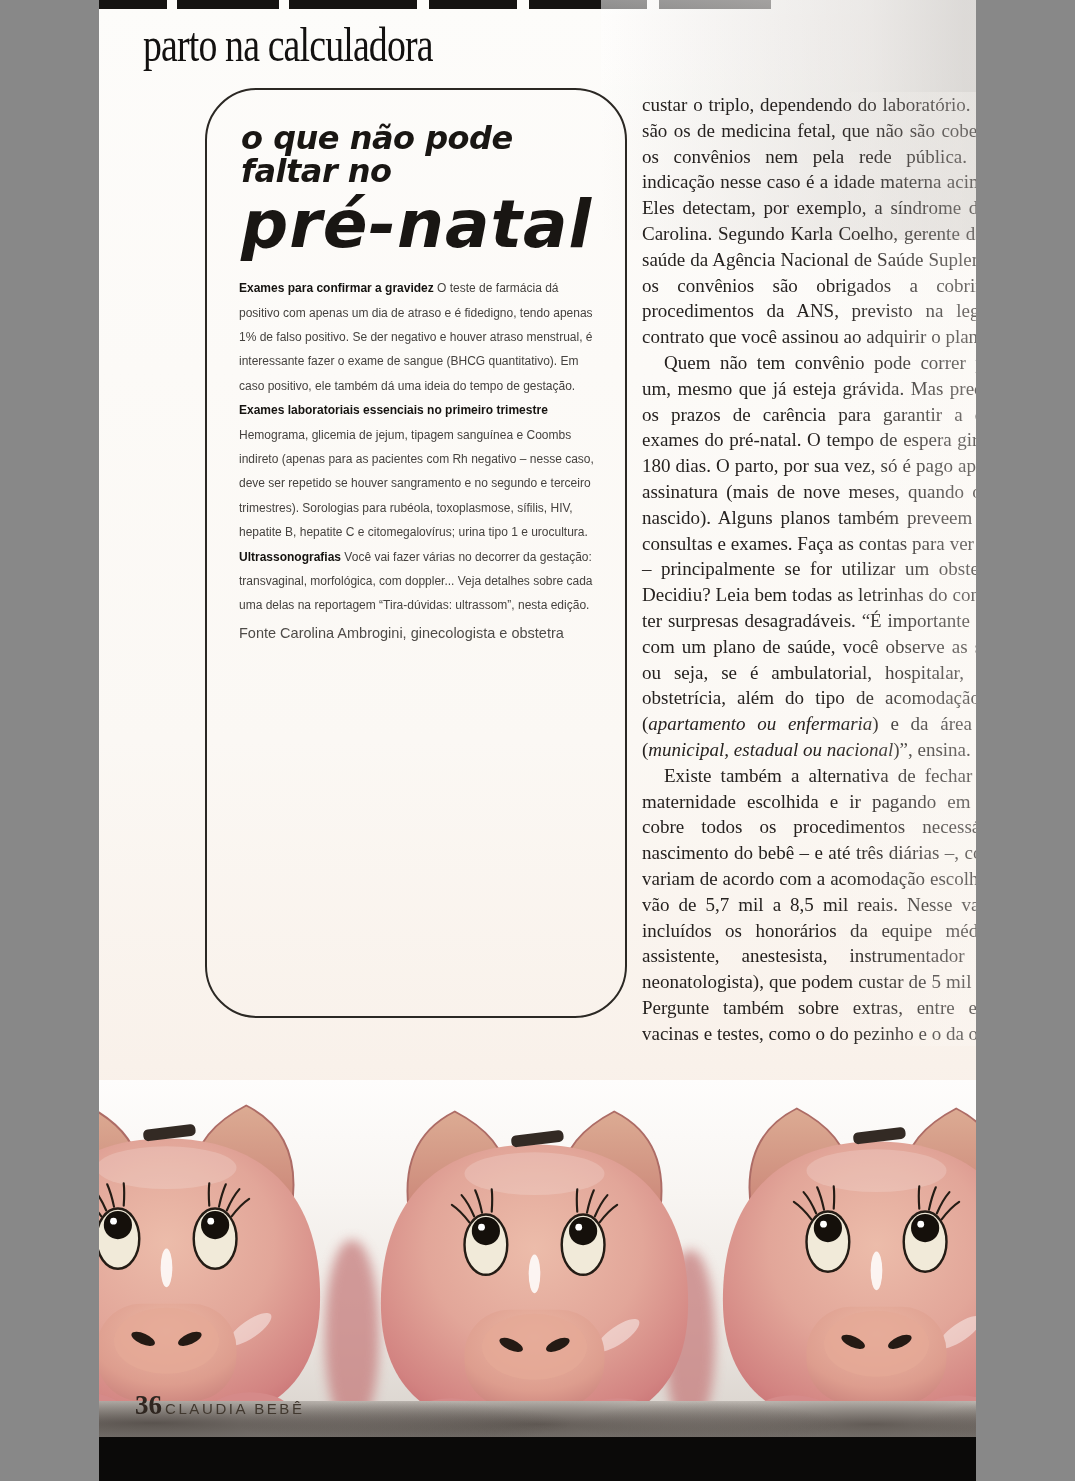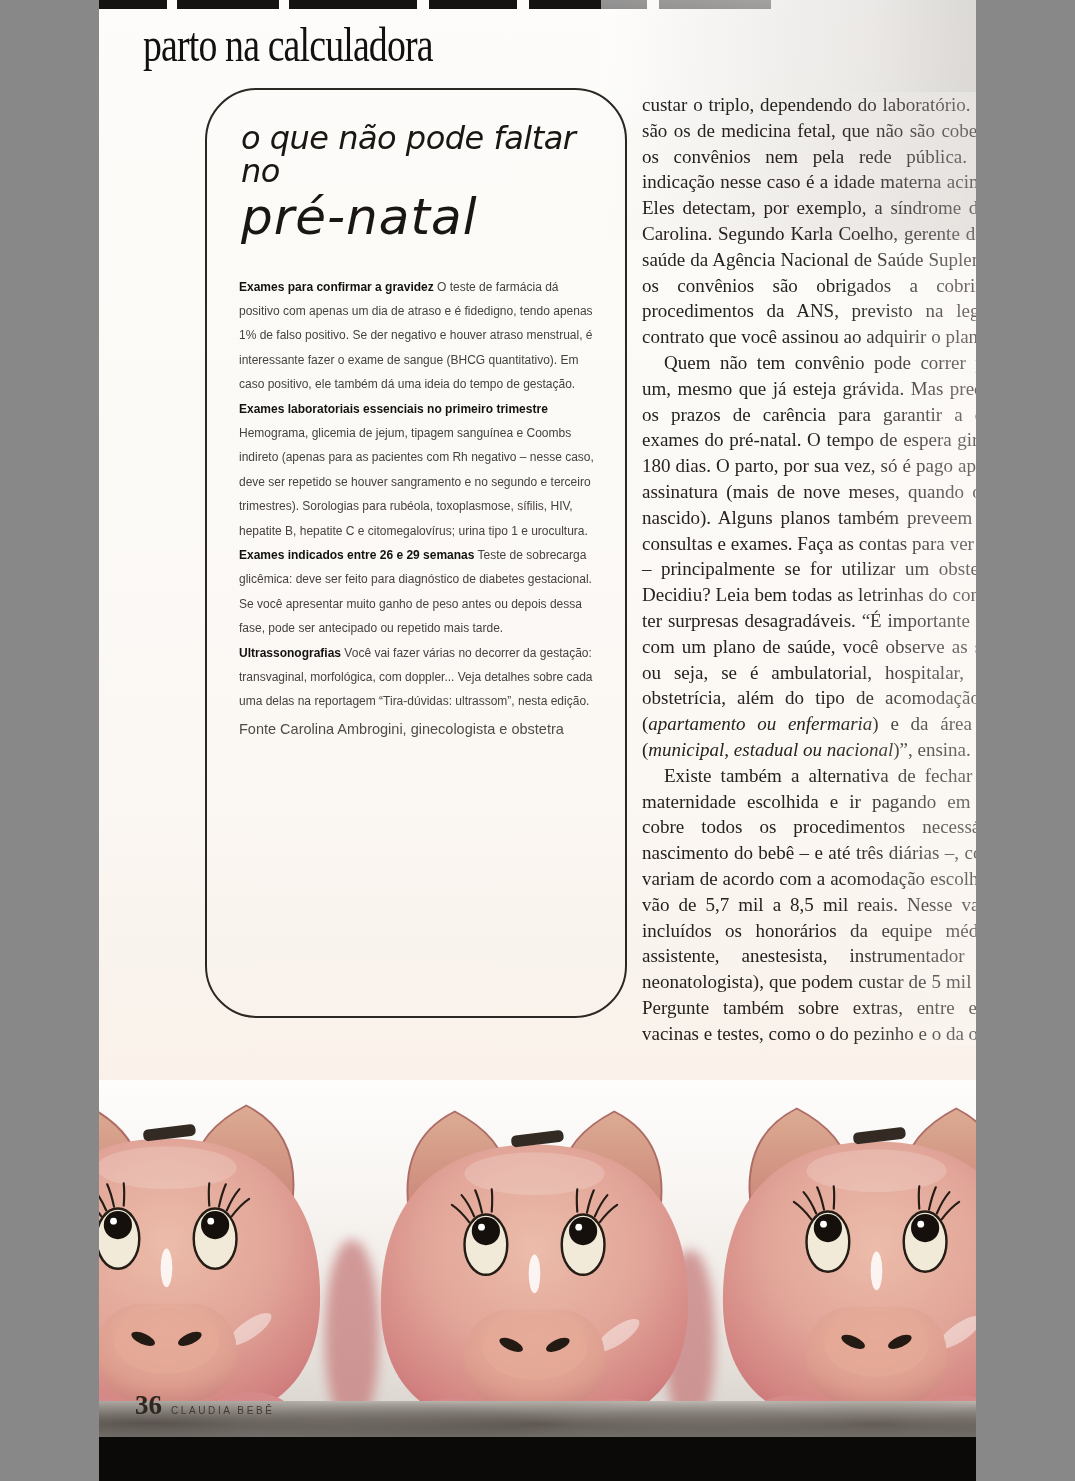--- a/index.html
+++ b/index.html
@@ -25,24 +25,24 @@
     position:absolute;top:16px;left:44px;margin:0;
     font-family:"Liberation Serif",serif;font-weight:400;color:#131110;
     font-size:45px;letter-spacing:-1px;
     transform:scale(.84,1.1);transform-origin:left top;white-space:nowrap;
   }
   
   .info-box{
     position:absolute;left:106px;top:88px;width:422px;height:930px;box-sizing:border-box;
     border:2px solid #2b2824;border-radius:52px;padding:26px 30px 0 32px;
   }
-  .box-title{margin:6px 0 32px 2px;font-family:"DejaVu Sans",sans-serif;font-style:italic;
-    font-weight:400;color:#191613;line-height:1.04;}
+  .box-title{margin:6px 0 17px 2px;font-family:"DejaVu Sans",sans-serif;font-style:italic;
+    font-weight:700;color:#191613;line-height:1.04;}
   .box-title .t1{font-size:32px;letter-spacing:-.5px;display:block;}
-  .box-title .t2{font-size:50px;letter-spacing:1px;display:block;margin-top:2px;}
+  .box-title .t2{font-size:66px;letter-spacing:1px;display:block;margin-top:2px;}
   .box-item{margin:0;font-size:12px;line-height:24.4px;color:#45423f;}
   .box-item b{color:#14120f;font-weight:700;}
   .box-source{margin:5px 0 0 0;font-size:14.5px;line-height:20px;color:#4e4b48;}
   
   .article{
     position:absolute;left:543px;top:92px;width:443px;
     font-family:"Liberation Serif",serif;font-size:19px;line-height:25.8px;
     color:#262220;text-align:justify;
   }
   .article::after{ 
@@ -67,43 +67,42 @@
   .ground{
     position:absolute;left:0;bottom:40px;width:100%;height:40px;
     background:
       radial-gradient(56% 110% at 5% 55%,rgba(24,17,13,.55),rgba(24,17,13,0) 70%),
       radial-gradient(40% 110% at 41% 58%,rgba(28,20,15,.5),rgba(28,20,15,0) 70%),
       radial-gradient(40% 110% at 72% 58%,rgba(28,20,15,.5),rgba(28,20,15,0) 70%),
       radial-gradient(32% 110% at 98% 58%,rgba(28,20,15,.45),rgba(28,20,15,0) 70%),
       linear-gradient(180deg,#cac4be,#8f8a85);
   }
   .black-bar{position:absolute;left:0;bottom:0;width:100%;height:44px;background:#0b0a09;}
-  .folio{position:absolute;left:36px;bottom:60px;z-index:6;display:flex;align-items:baseline;gap:9px;color:#2f2620;}
+  .folio{position:absolute;left:36px;bottom:60px;z-index:6;display:flex;align-items:baseline;gap:3px;color:#2f2620;}
   .folio .num{font-family:"Liberation Serif",serif;font-size:27px;font-weight:600;}
-  .folio .mag{font-size:10px;letter-spacing:2.6px;color:#41382f;}
+  .folio .mag{font-size:15px;letter-spacing:2.6px;color:#41382f;}
 </style>
 </head>
 <body>
 
 <div class="page">
 
   <div class="top-strip"></div>
   <div class="shade-tr"></div>
 
   <h1 class="page-title">parto na calculadora</h1>
 
   <section class="info-box">
     <h2 class="box-title">
       <span class="t1">o que não pode faltar no</span>
       <span class="t2">pré-natal</span>
     </h2>
     <div id="box-items">
         <p class="box-item"><b>Exames para confirmar a gravidez</b> O teste de farmácia dá positivo com apenas um dia de atraso e é fidedigno, tendo apenas 1% de falso positivo. Se der negativo e houver atraso menstrual, é interessante fazer o exame de sangue (BHCG quantitativo). Em caso positivo, ele também dá uma ideia do tempo de gestação.</p>
         <p class="box-item"><b>Exames laboratoriais essenciais no primeiro trimestre</b> Hemograma, glicemia de jejum, tipagem sanguínea e Coombs indireto (apenas para as pacientes com Rh negativo – nesse caso, deve ser repetido se houver sangramento e no segundo e terceiro trimestres). Sorologias para rubéola, toxoplasmose, sífilis, HIV, hepatite B, hepatite C e citomegalovírus; urina tipo 1 e urocultura.</p>
-        <p class="box-item"><b>Exames indicados entre 26 e 29 semanas</b> Teste de sobrecarga glicêmica: deve ser feito para diagnóstico de diabetes gestacional. Se você apresentar muito ganho de peso antes ou depois dessa fase, pode ser antecipado ou repetido mais tarde.</p>
         <p class="box-item"><b>Ultrassonografias</b> Você vai fazer várias no decorrer da gestação: transvaginal, morfológica, com doppler... Veja detalhes sobre cada uma delas na reportagem “Tira-dúvidas: ultrassom”, nesta edição.</p>
       </div>
     <p class="box-source">Fonte Carolina Ambrogini, ginecologista e obstetra</p>
   </section>
 
   <section class="article" id="article-paras">
       <p class="para"><span>custar o triplo, dependendo do laboratório. Os mais caros são os de medicina fetal, que não são cobertos por todos os convênios nem pela rede pública. “A principal indicação nesse caso é a idade materna acima de 35 anos. Eles detectam, por exemplo, a síndrome de Down”, diz Carolina. Segundo Karla Coelho, gerente de assistência à saúde da Agência Nacional de Saúde Suplementar (ANS), os convênios são obrigados a cobrir o rol de procedimentos da ANS, previsto na legislação e no contrato que você assinou ao adquirir o plano.</span></p>
       <p class="para indent"><span>Quem não tem convênio pode correr para contratar um, mesmo que já esteja grávida. Mas precisará cumprir os prazos de carência para garantir a cobertura dos exames do pré-natal. O tempo de espera gira em torno de 180 dias. O parto, por sua vez, só é pago após 300 dias da assinatura (mais de nove meses, quando o bebê já terá nascido). Alguns planos também preveem reembolso de consultas e exames. Faça as contas para ver se vale a pena – principalmente se for utilizar um obstetra particular. Decidiu? Leia bem todas as letrinhas do contrato para não ter surpresas desagradáveis. “É importante que, ao fechar com um plano de saúde, você observe as segmentações, ou seja, se é ambulatorial, hospitalar, com ou sem obstetrícia, além do tipo de acomodação estabelecido (</span><em>apartamento ou enfermaria</em><span>) e da área de cobertura (</span><em>municipal, estadual ou nacional</em><span>)”, ensina.</span></p>
       <p class="para indent"><span>Existe também a alternativa de fechar direto com a maternidade escolhida e ir pagando em parcelas. Ela cobre todos os procedimentos necessários para o nascimento do bebê – e até três diárias –, com preços que variam de acordo com a acomodação escolhida. Os custos vão de 5,7 mil a 8,5 mil reais. Nesse valor não estão incluídos os honorários da equipe médica (obstetra, assistente, anestesista, instrumentador cirúrgico e neonatologista), que podem custar de 5 mil a 10 mil reais. Pergunte também sobre extras, entre eles refeições, vacinas e testes, como o do pezinho e o da orelhinha.</span></p>
     </section>

